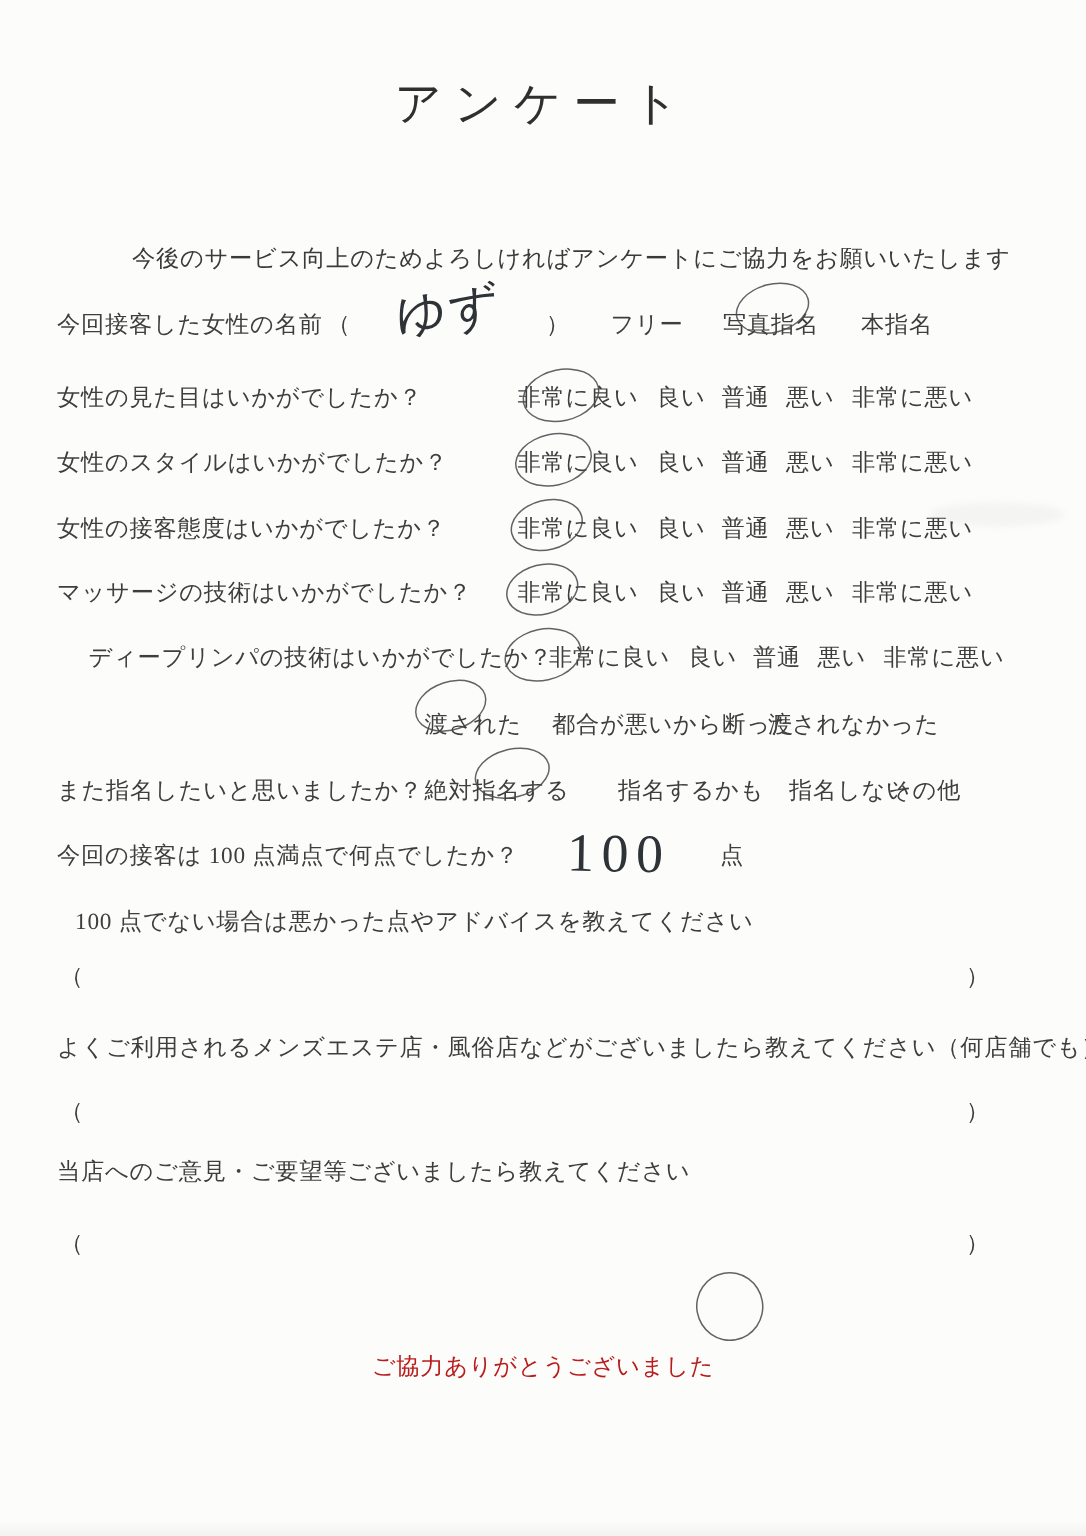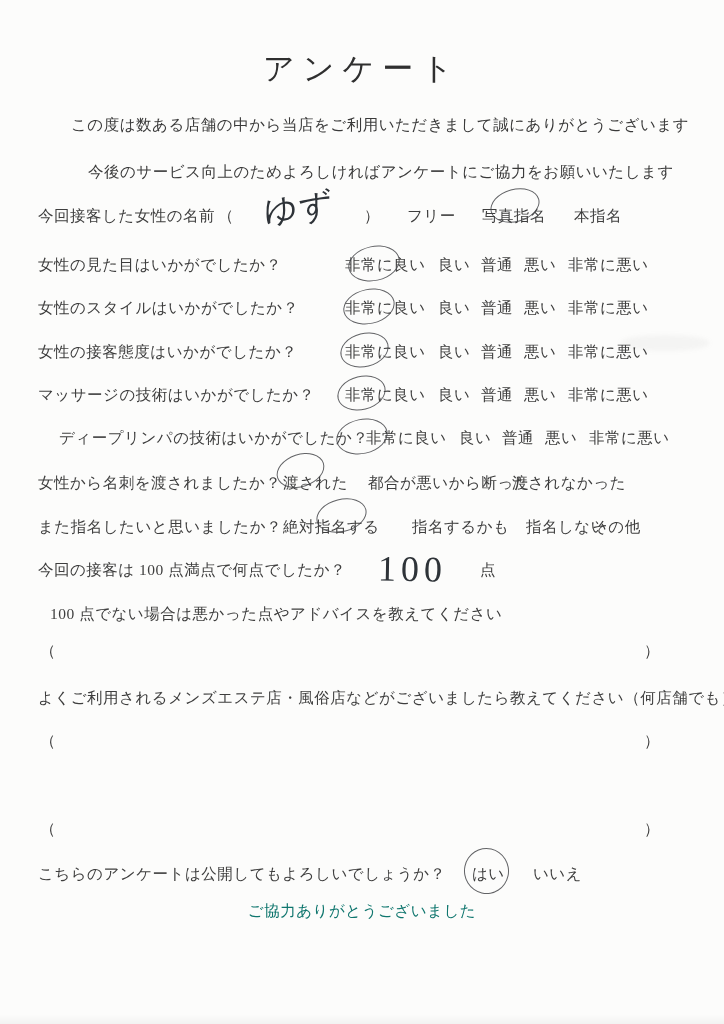--- a/index.html
+++ b/index.html
@@ -47,32 +47,31 @@
     letter-spacing:5px;
     transform:rotate(1deg);
     font-weight:300;
   }
   .circle{
     position:absolute;
     border:1.6px solid rgba(70,72,75,0.85);
     border-radius:50%;
     background:transparent;
   }
-  .thanks{position:absolute;left:0;width:724px;text-align:center;color:#0f766e;}
+  .thanks{position:absolute;left:0;width:724px;text-align:center;color:#b91c1c;}
 </style>
 </head>
 <body>
 
 <div class="page">
 
   <div class="smudge" style="left:620px;top:335px;width:90px;height:16px;"></div>
 
   <div class="title" style="top:48px;">アンケート</div>
 
-  <div class="intro" style="left:71px;top:115px;">この度は数ある店舗の中から当店をご利用いただきまして誠にありがとうございます</div>
   <div class="intro" style="left:88px;top:162px;">今後のサービス向上のためよろしければアンケートにご協力をお願いいたします</div>
 
   <div class="row" style="top:206px;">
     <span class="lbl">今回接客した女性の名前</span>
     <span class="abs" style="left:218px;">（</span>
     <span class="abs" style="left:364px;">）</span>
     <span class="abs" style="left:407px;">フリー</span>
     <span class="abs" style="left:482px;">写真指名</span>
     <span class="abs" style="left:574px;">本指名</span>
   </div>
@@ -123,21 +122,20 @@
     <span class="lbl">ディープリンパの技術はいかがでしたか？</span>
     <span class="abs" style="left:345px;">非常に良い</span>
     <span class="abs" style="left:438px;">良い</span>
     <span class="abs" style="left:481px;">普通</span>
     <span class="abs" style="left:524px;">悪い</span>
     <span class="abs" style="left:568px;">非常に悪い</span>
   </div>
   <div class="circle" style="left:336px;top:419px;width:50px;height:33px;transform:rotate(-12deg);"></div>
 
   <div class="row" style="top:473px;">
-    <span class="lbl">女性から名刺を渡されましたか？</span>
     <span class="abs" style="left:283px;">渡された</span>
     <span class="abs" style="left:368px;">都合が悪いから断った</span>
     <span class="abs" style="left:512px;">渡されなかった</span>
   </div>
   <div class="circle" style="left:276px;top:454px;width:47px;height:31px;transform:rotate(-18deg);"></div>
 
   <div class="row" style="top:517px;">
     <span class="lbl">また指名したいと思いましたか？</span>
     <span class="abs" style="left:283px;">絶対指名する</span>
     <span class="abs" style="left:398px;margin-left:14px;">指名するかも</span>
@@ -161,27 +159,25 @@
   </div>
 
   <div class="row" style="top:688px;">
     <span class="lbl">よくご利用されるメンズエステ店・風俗店などがございましたら教えてください（何店舗でも）</span>
   </div>
   <div class="row" style="top:731px;">
     <span class="paren-open">（</span>
     <span class="paren-close">）</span>
   </div>
 
+  <div class="row" style="top:771px;">
+    <span class="lbl">当店へのご意見・ご要望等ございましたら教えてください</span>
+  </div>
   <div class="row" style="top:819px;">
     <span class="paren-open">（</span>
     <span class="paren-close">）</span>
   </div>
 
-  <div class="row" style="top:864px;">
-    <span class="lbl">こちらのアンケートは公開してもよろしいでしょうか？</span>
-    <span class="abs" style="left:472px;">はい</span>
-    <span class="abs" style="left:533px;">いいえ</span>
-  </div>
   <div class="circle" style="left:464px;top:848px;width:43px;height:44px;transform:rotate(-10deg);"></div>
 
   <div class="thanks" style="top:901px;">ご協力ありがとうございました</div>
 
 </div>
 
 </body></html>

